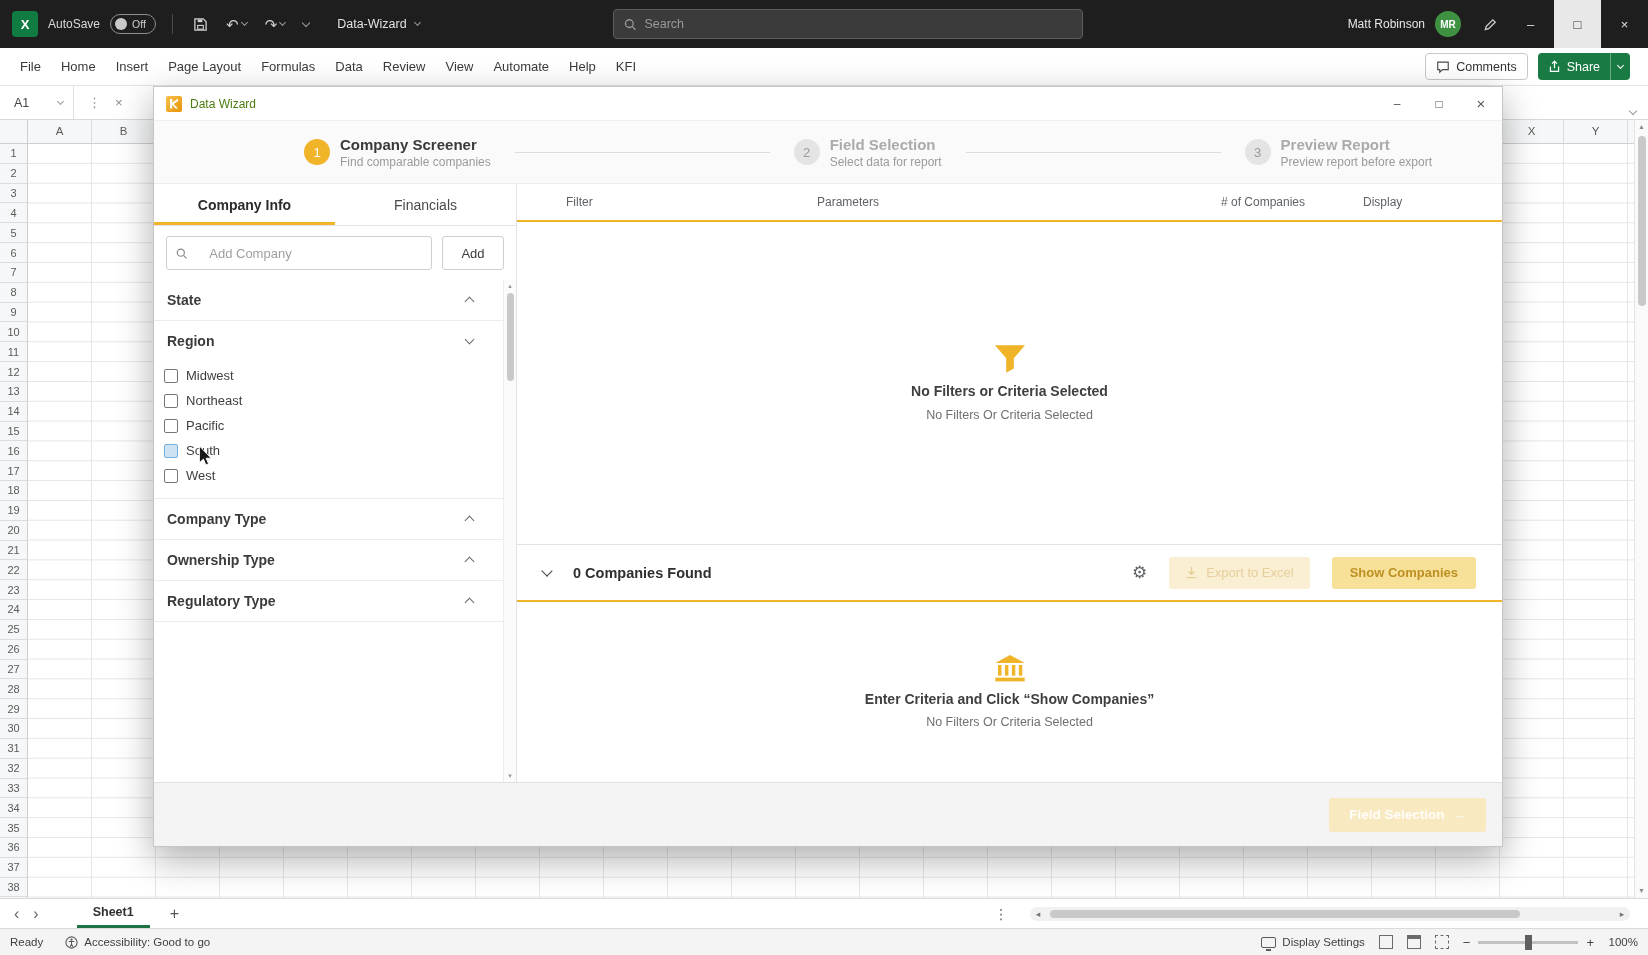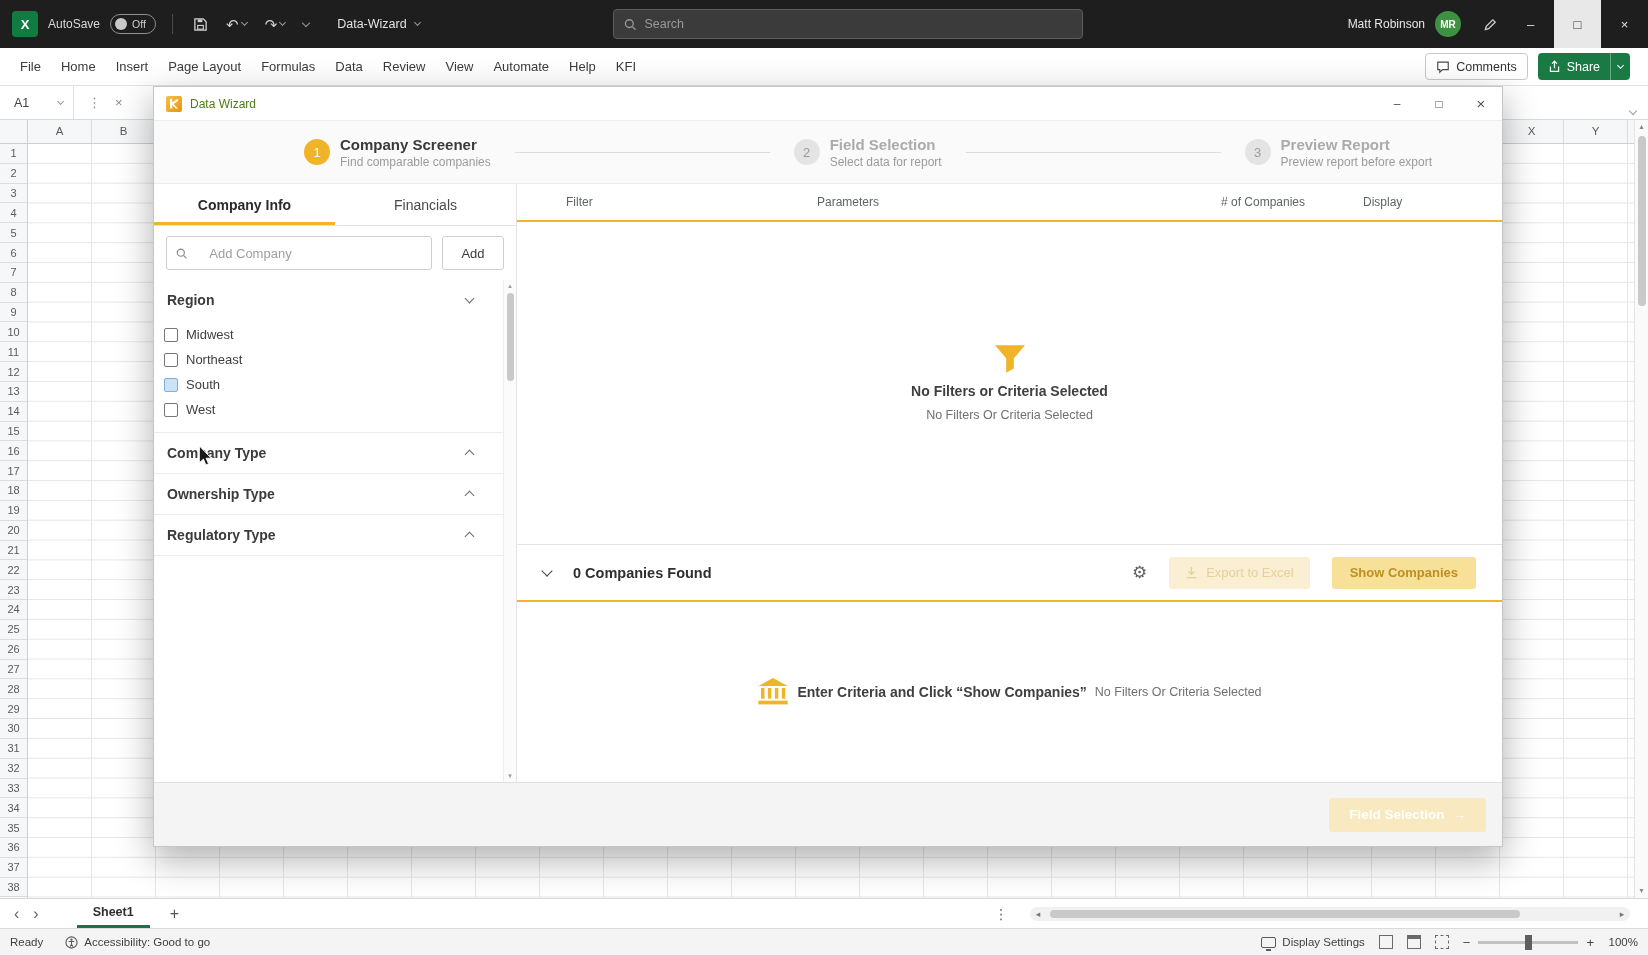--- a/index.html
+++ b/index.html
@@ -142,21 +142,21 @@
   .wz-filter-empty { height:322px; flex:0 0 322px; display:flex; flex-direction:column; align-items:center; justify-content:center; gap:9px; }
   .empty-title { font-size:14px; font-weight:bold; color:#3F3F3F; }
   .empty-sub { font-size:12.5px; color:#707070; }
   .wz-results-head { height:58px; border-top:1px solid #E2E2E2; border-bottom:2px solid #F0B429; display:flex; align-items:center; padding:0 26px; gap:16px; }
   .wz-results-head .chev { border-color:#444; width:8px; height:8px; }
   .results-count { font-size:14.5px; font-weight:bold; color:#2F2F2F; margin-left:6px; }
   .results-actions { margin-left:auto; display:flex; align-items:center; gap:22px; }
   .gear { font-size:17px; color:#5F6368; }
   .btn-export { height:32px; padding:0 16px; border-radius:3px; background:#FAEFD3; color:#E6CF9B; font-size:13px; display:flex; align-items:center; gap:8px; border:none; }
   .btn-show { height:32px; padding:0 18px; border-radius:3px; background:#F7E098; color:#BE9023; font-size:13px; font-weight:600; border:none; display:flex; align-items:center; }
-  .wz-results-empty { flex:1; display:flex; flex-direction:row; align-items:center; justify-content:center; gap:8px; }
+  .wz-results-empty { flex:1; display:flex; flex-direction:column; align-items:center; justify-content:center; gap:8px; }
   .wz-footer { height:64px; background:#F4F4F4; border-top:1px solid #E0E0E0; display:flex; align-items:center; justify-content:flex-end; padding-right:16px; }
   .btn-next { height:34px; padding:0 20px; border-radius:3px; background:#F8E9C0; color:#FFFEFA; font-size:13.5px; font-weight:600; border:none; display:flex; align-items:center; gap:8px; }
 
   .cursor { position:absolute; left:198px; top:446px; z-index:100; pointer-events:none; }
 </style>
 </head>
 <body>
 
 <div class="app">
 
@@ -446,33 +446,43 @@
                 <circle cx="6" cy="6" r="4.4" fill="none" stroke="#8a8a8a" stroke-width="1.5"></circle>
                 <line x1="9.4" y1="9.4" x2="13" y2="13" stroke="#8a8a8a" stroke-width="1.5"></line>
               </svg>
             <input placeholder="Add Company" style="">
           </div>
           <button class="wz-add-btn">Add</button>
         </div>
         <div class="wz-list">
           <div class="wz-section">
             <div class="wz-sec-head">
+              <span class="wz-sec-label">State</span>
+              <span class="chev up"></span>
+            </div>
+          </div>
+          <div class="wz-section">
+            <div class="wz-sec-head">
               <span class="wz-sec-label">Region</span>
               <span class="chev down"></span>
             </div>
             <div class="wz-options">
                 <div class="wz-option">
                   <span class="wz-checkbox"></span>
                   <span class="wz-option-label">Midwest</span>
                 </div>
                 <div class="wz-option">
                   <span class="wz-checkbox"></span>
                   <span class="wz-option-label">Northeast</span>
                 </div>
                 <div class="wz-option">
+                  <span class="wz-checkbox"></span>
+                  <span class="wz-option-label">Pacific</span>
+                </div>
+                <div class="wz-option">
                   <span class="wz-checkbox hovered"></span>
                   <span class="wz-option-label">South</span>
                 </div>
                 <div class="wz-option">
                   <span class="wz-checkbox"></span>
                   <span class="wz-option-label">West</span>
                 </div>
               </div>
           </div>
           <div class="wz-section">

